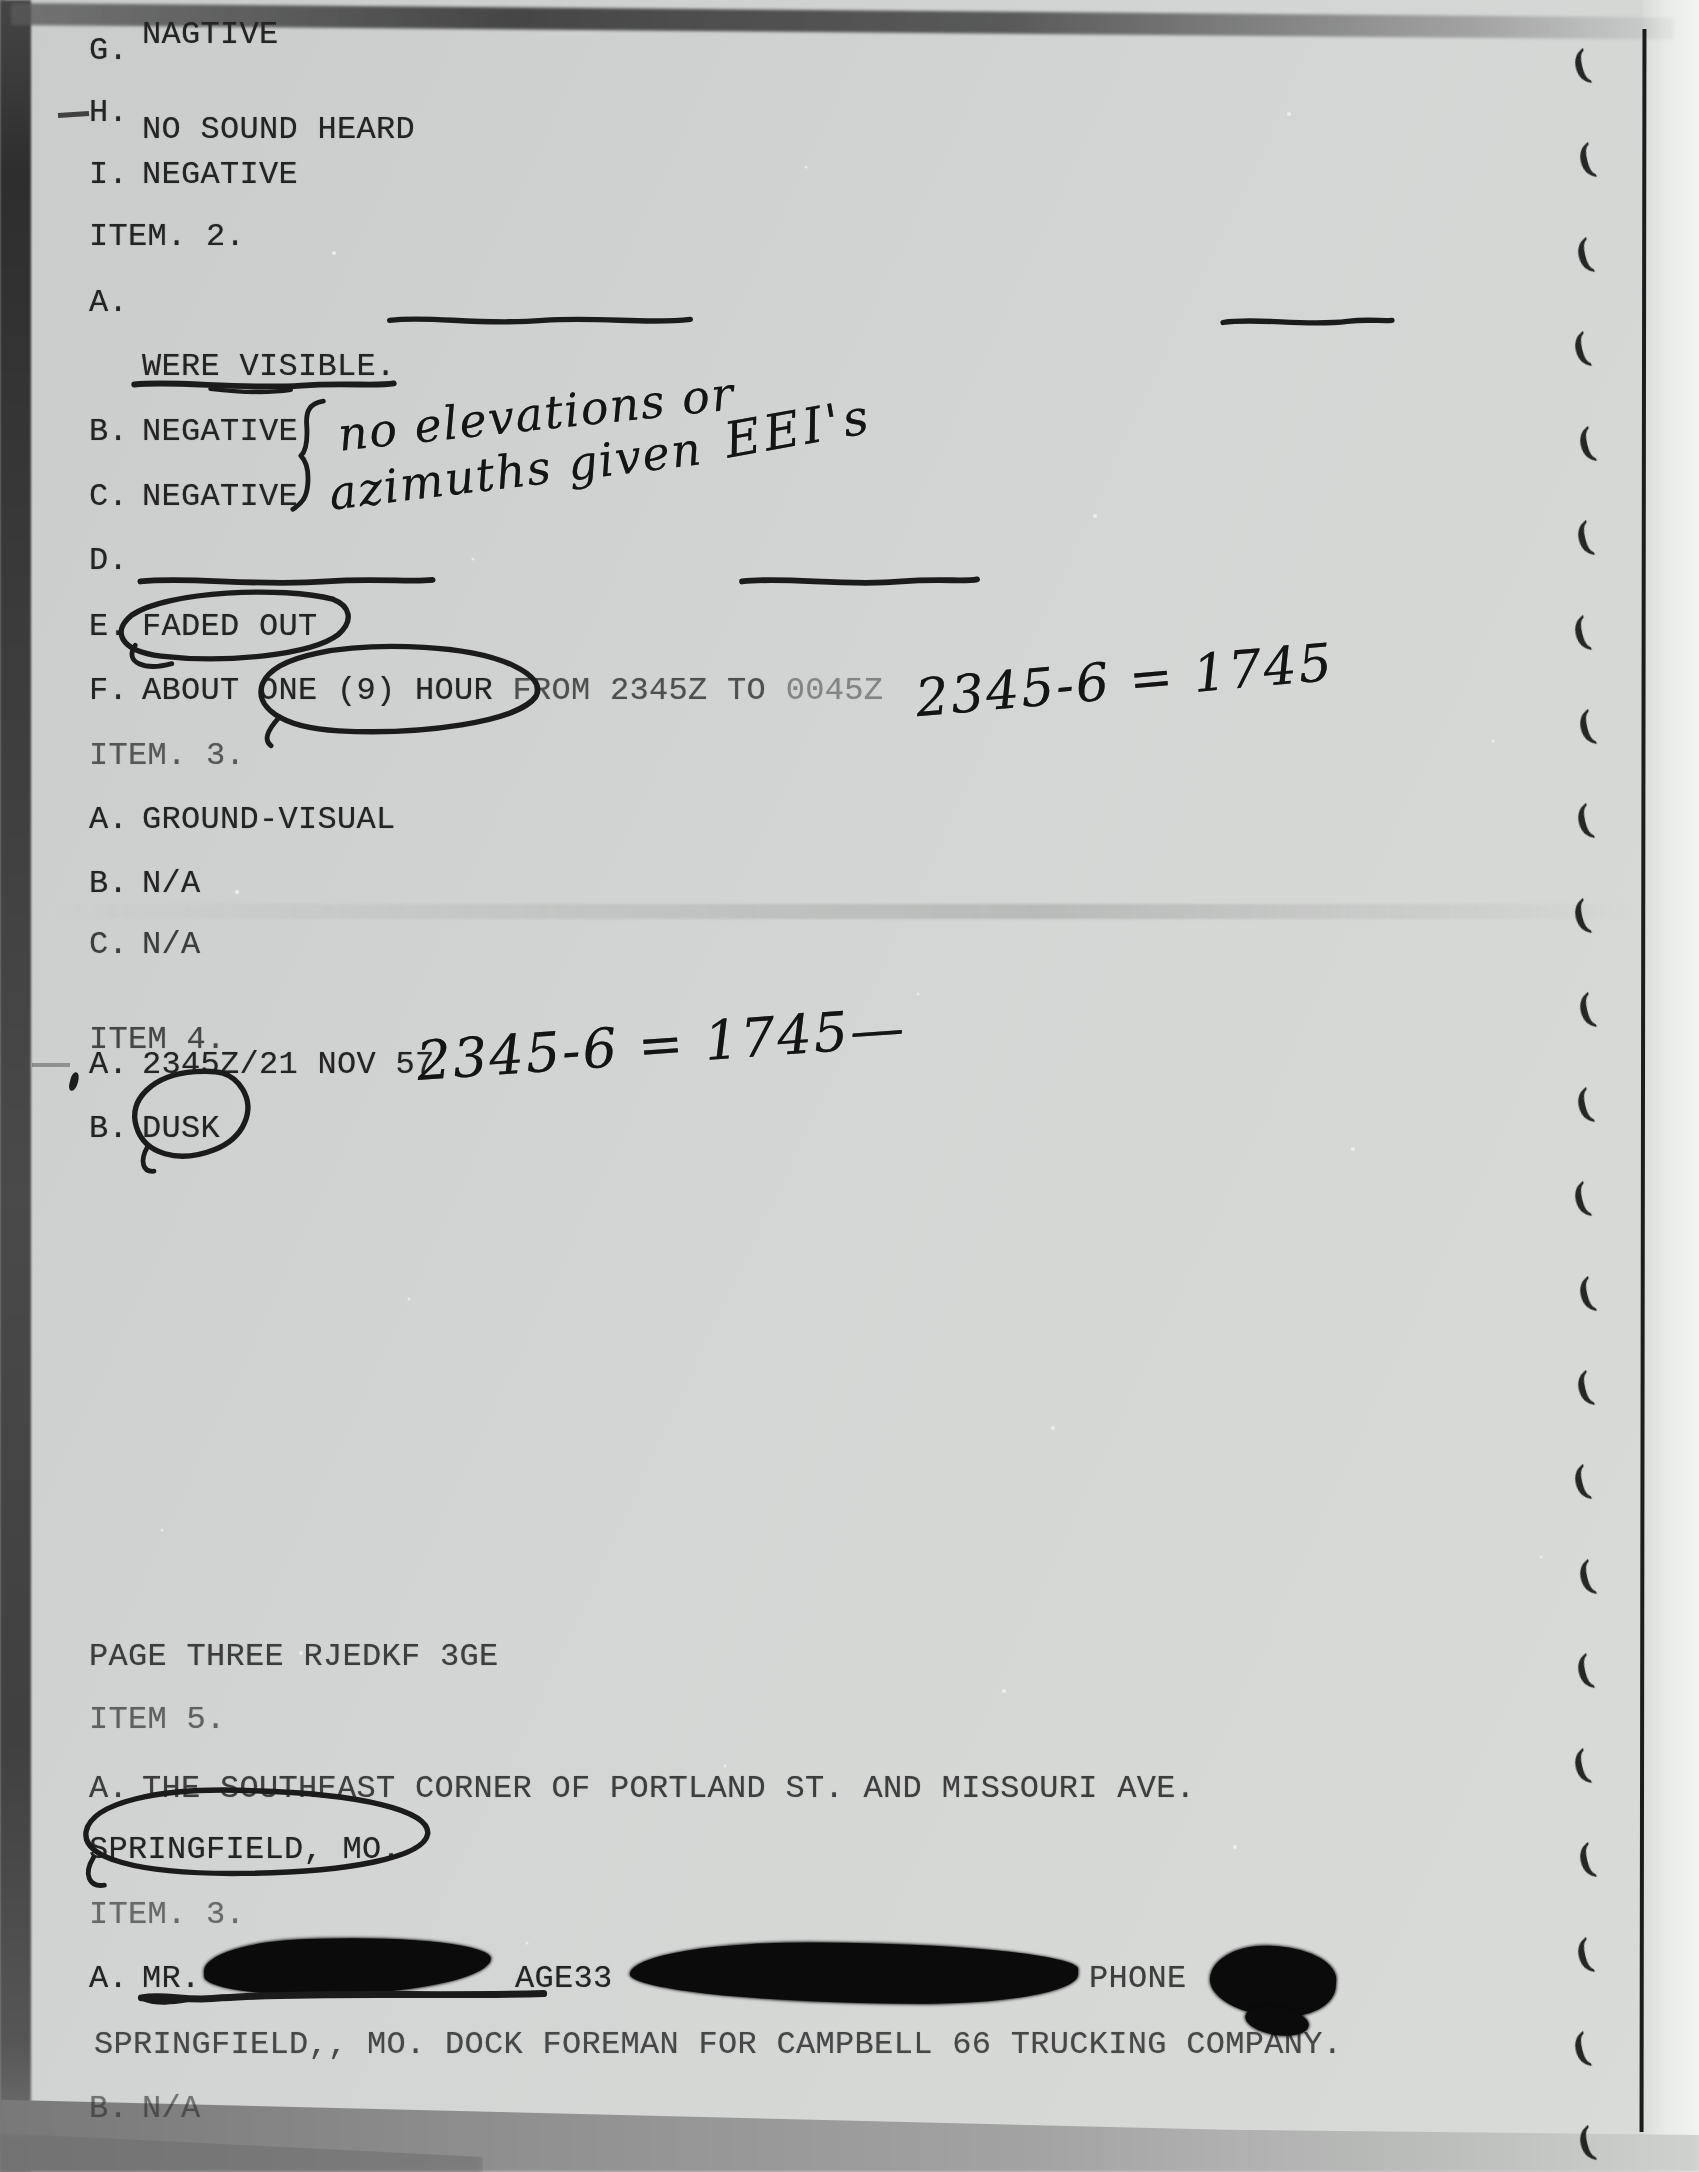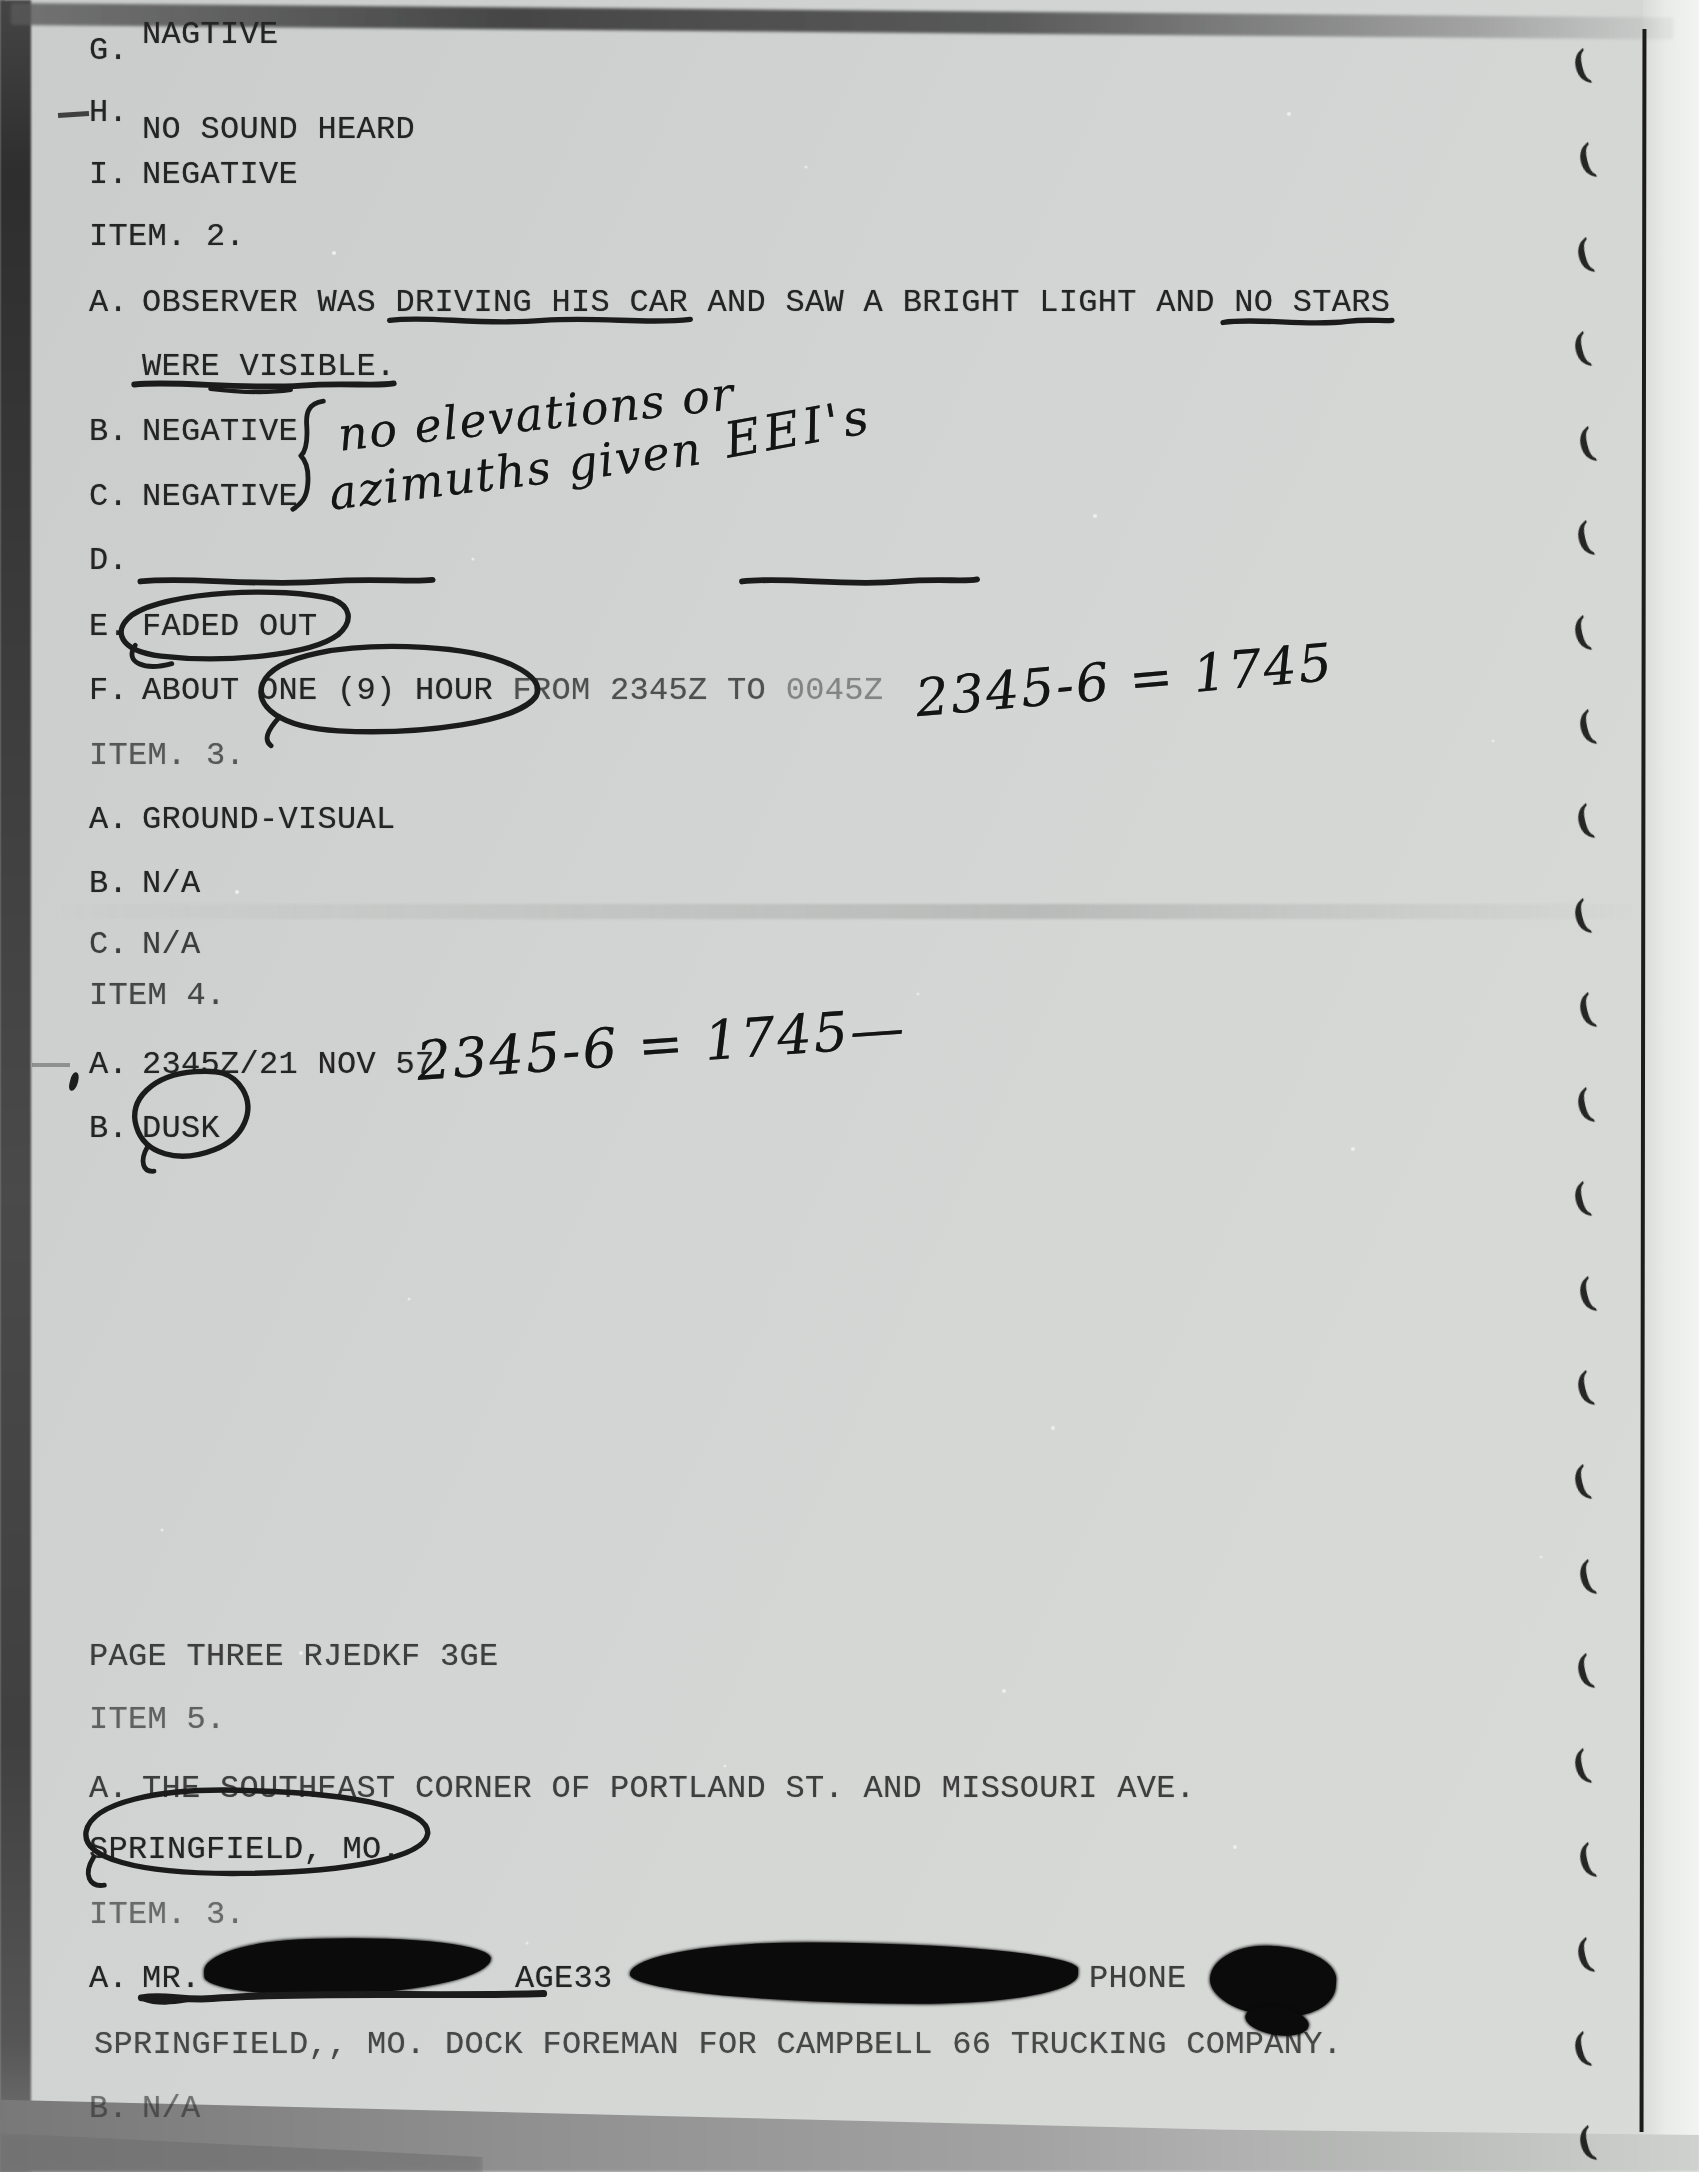--- a/index.html
+++ b/index.html
@@ -97,21 +97,20 @@
   <span class="lab" style="top:95px">H.</span>
   <span class="row" style="top:112px">NO SOUND HEARD</span>
   <div class="mark" style="left:58px;top:112px;width:31px;height:4.8px;transform:rotate(-4deg);opacity:.8"></div>
 
   <span class="lab" style="top:157px">I.</span>
   <span class="row" style="top:157px">NEGATIVE</span>
 
   <span class="lab" style="top:219px">ITEM. 2.</span>
 
   <span class="lab" style="top:285px">A.</span>
-  <span class="row" style="top:285px"><span>OBSERVER WAS </span><span>DRIVING HIS CAR</span><span> AND SAW A BRIGHT LIGHT AND </span><span>NO STARS</span></span>
   <span class="row" style="top:349px">WERE VISIBLE.</span>
 
   <span class="lab" style="top:414px">B.</span>
   <span class="row" style="top:414px">NEGATIVE</span>
 
   <span class="lab" style="top:479px">C.</span>
   <span class="row" style="top:479px">NEGATIVE</span>
 
   <span class="lab" style="top:543px">D.</span>
 
@@ -125,21 +124,21 @@
 
   <span class="lab" style="top:802px">A.</span>
   <span class="row" style="top:802px">GROUND-VISUAL</span>
 
   <span class="lab" style="top:866px">B.</span>
   <span class="row" style="top:866px">N/A</span>
 
   <span class="lab fade85" style="top:927px">C.</span>
   <span class="row fade85" style="top:927px">N/A</span>
 
-  <span class="lab fade80" style="top:978px">ITEM 4.</span>
+  <span class="lab fade80" style="top:1022px">ITEM 4.</span>
 
   <span class="lab" style="top:1047px">A.</span>
   <span class="row" style="top:1047px">2345Z/21 NOV 57</span>
   <div class="mark" style="left:32px;top:1063px;width:38px;height:4.3px;opacity:.35"></div>
   <div class="mark" style="left:70px;top:1072px;width:8px;height:19.3px;border-radius:50% 50% 60% 40%;transform:rotate(14deg)"></div>
 
   <span class="lab" style="top:1111px">B.</span>
   <span class="row" style="top:1111px">DUSK</span>
 
   <span class="lab fade85" style="top:1639px">PAGE THREE RJEDKF 3GE</span>

